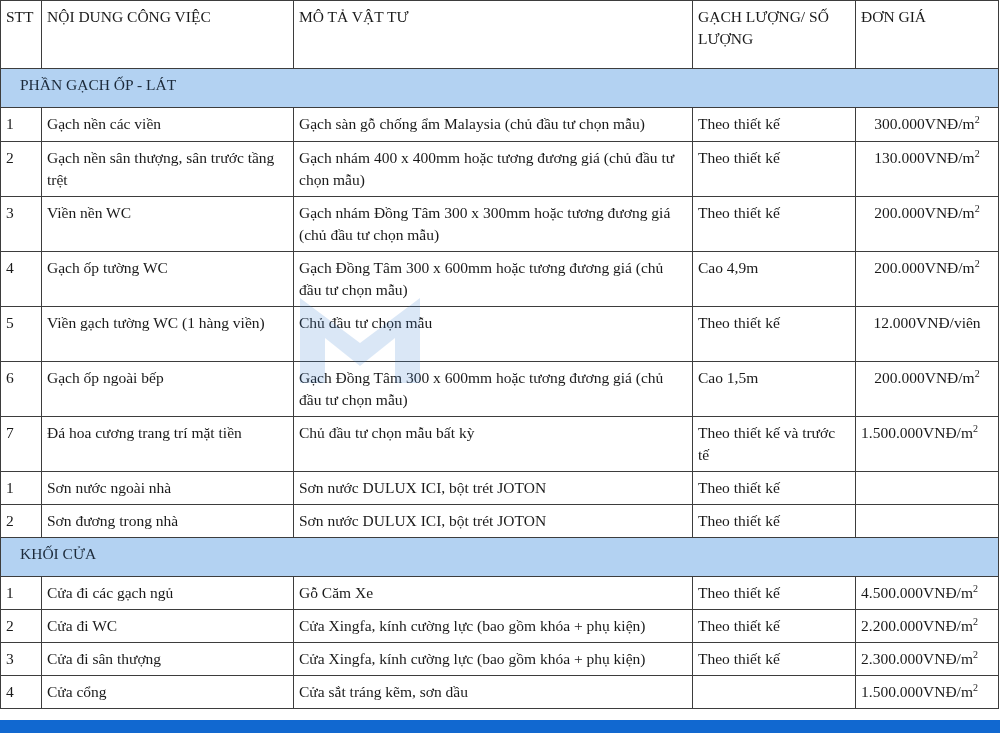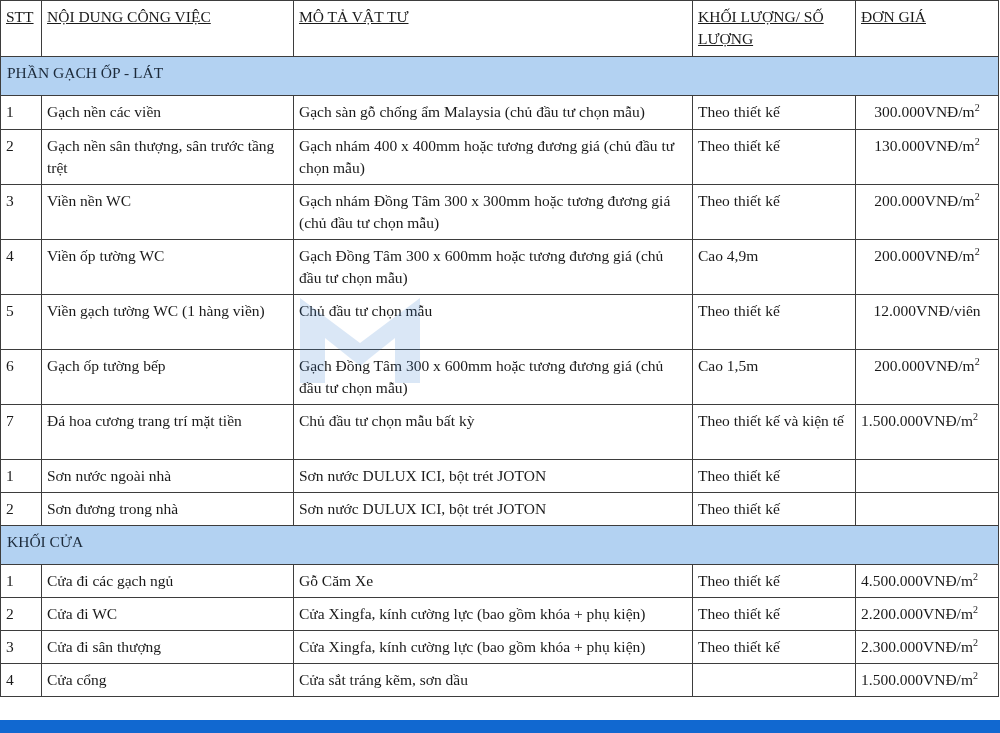--- a/index.html
+++ b/index.html
@@ -17,24 +17,24 @@
       border: 1.3px solid #3d3d3d;
       vertical-align: top; text-align: left;
       padding: 5px 5px 0 5px; font-weight: normal;
       overflow: hidden;
     }
     col.c-stt { width: 41px; }
     col.c-task { width: 252px; }
     col.c-desc { width: 399px; }
     col.c-qty { width: 163px; }
     col.c-price { width: 143px; }
-    tr.hdr { height: 56px; text-decoration: underline; }
+    tr.hdr { height: 68px; }
     tr.hdr th { padding-top: 5px; }
     tr.sec td {
-      background: #b3d2f2; height: 33px; padding: 5px 5px 0 6px;
+      background: #b3d2f2; height: 33px; padding: 5px 5px 0 19px;
       color: #1c2a3a;
     }
     tr.r1 { height: 34px; }
     tr.r2 { height: 55px; }
     tr.r-sm { height: 33px; }
     td.price { text-align: right; padding-right: 4px; white-space: nowrap; }
     td.price.center { text-align: center; margin-top: 10px; }
     sup { font-size: 10px; line-height: 0; vertical-align: 6px; }
     .watermark {
       position: absolute; left: 300px; top: 298px; width: 120px; height: 85px;
@@ -54,21 +54,21 @@
       <col class="c-task">
       <col class="c-desc">
       <col class="c-qty">
       <col class="c-price">
   </colgroup>
   <thead>
     <tr class="hdr">
       <th>STT</th>
       <th>NỘI DUNG CÔNG VIỆC</th>
       <th>MÔ TẢ VẬT TƯ</th>
-      <th>KHỐI LƯỢNG/ SỐ LƯỢNG</th>
+      <th>GẠCH LƯỢNG/ SỐ LƯỢNG</th>
       <th>ĐƠN GIÁ</th>
     </tr>
   </thead>
   <tbody>
 
     <tr class="sec">
       <td colspan="5">PHẦN GẠCH ỐP - LÁT</td>
     </tr>
     <tr class="r1">
       <td>1</td>
@@ -86,44 +86,44 @@
     </tr>
     <tr class="r2">
       <td>3</td>
       <td>Viền nền WC</td>
       <td>Gạch nhám Đồng Tâm 300 x 300mm hoặc tương đương giá (chủ đầu tư chọn mẫu)</td>
       <td>Theo thiết kế</td>
       <td class="price center"><span>200.000VNĐ/m</span><sup>2</sup></td>
     </tr>
     <tr class="r2">
       <td>4</td>
-      <td>Viền ốp tường WC</td>
+      <td>Gạch ốp tường WC</td>
       <td>Gạch Đồng Tâm 300 x 600mm hoặc tương đương giá (chủ đầu tư chọn mẫu)</td>
       <td>Cao 4,9m</td>
       <td class="price center"><span>200.000VNĐ/m</span><sup>2</sup></td>
     </tr>
     <tr class="r2">
       <td>5</td>
       <td>Viền gạch tường WC (1 hàng viền)</td>
       <td>Chủ đầu tư chọn mẫu</td>
       <td>Theo thiết kế</td>
       <td class="price center"><span>12.000VNĐ/viên</span><sup></sup></td>
     </tr>
     <tr class="r2">
       <td>6</td>
-      <td>Gạch ốp tường bếp</td>
+      <td>Gạch ốp ngoài bếp</td>
       <td>Gạch Đồng Tâm 300 x 600mm hoặc tương đương giá (chủ đầu tư chọn mẫu)</td>
       <td>Cao 1,5m</td>
       <td class="price center"><span>200.000VNĐ/m</span><sup>2</sup></td>
     </tr>
     <tr class="r2">
       <td>7</td>
       <td>Đá hoa cương trang trí mặt tiền</td>
       <td>Chủ đầu tư chọn mẫu bất kỳ</td>
-      <td>Theo thiết kế và kiện tế</td>
+      <td>Theo thiết kế và trước tế</td>
       <td class="price"><span>1.500.000VNĐ/m</span><sup>2</sup></td>
     </tr>
 
     <tr class="r-sm">
       <td>1</td>
       <td>Sơn nước ngoài nhà</td>
       <td>Sơn nước DULUX ICI, bột trét JOTON</td>
       <td>Theo thiết kế</td>
       <td class="price"><span></span><sup></sup></td>
     </tr>

